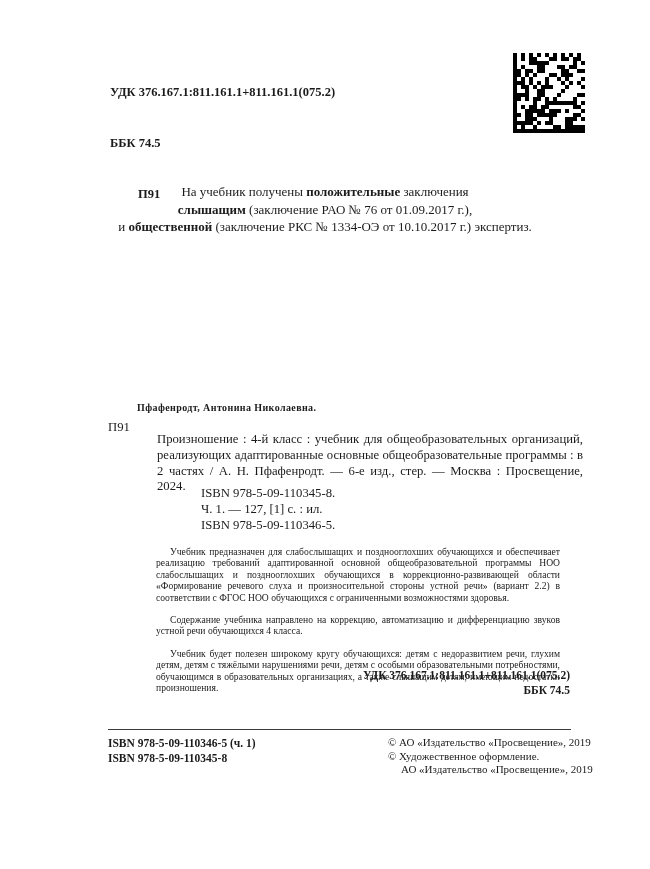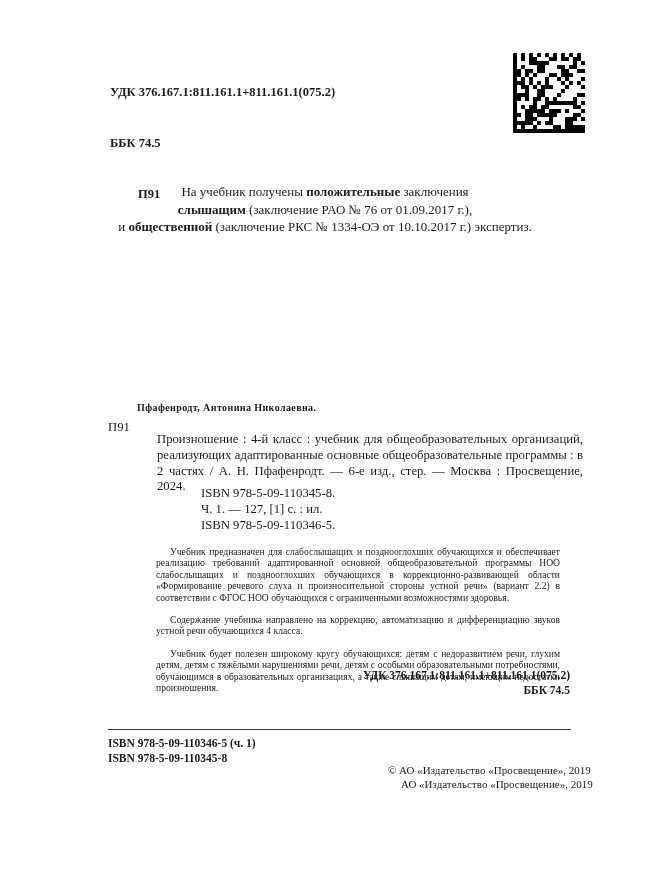--- a/index.html
+++ b/index.html
@@ -26,21 +26,21 @@
   .biblio-desc{position:absolute;left:145px;top:420px;width:426px;font-size:12.7px;line-height:15.8px;text-align:justify;margin:12px;}
   .mid-block{position:absolute;left:165px;top:485px;font-size:12.7px;line-height:16px;margin-left:36px;}
   
   .annotation{position:absolute;left:145px;top:535px;width:426px;font-size:9.6px;line-height:11.4px;text-align:justify;}
   .annotation p{margin:11px;text-indent:14px;}
   
   .codes-bottom{position:absolute;right:80px;top:668px;text-align:right;font-weight:bold;font-size:11.5px;line-height:14.5px;}
   
   .rule{position:absolute;left:108px;top:729px;width:463px;border-top:1px solid #3a3a3a;height:0;}
   .footer-isbn{position:absolute;left:108px;top:736px;font-weight:bold;font-size:11.5px;line-height:15px;}
-  .footer-copy{position:absolute;left:388px;top:736px;font-size:11px;line-height:13.5px;margin-top:28px;}
+  .footer-copy{position:absolute;left:388px;top:736px;font-size:11px;line-height:13.5px;}
   .footer-copy .indent{padding-left:13px;text-align:right;}
 </style>
 </head>
 <body>
 
 <div class="page">
 
   <div class="top-codes">
     <div>УДК 376.167.1:811.161.1+811.161.1(075.2)</div>
     <div>ББК 74.5</div>
@@ -270,16 +270,17 @@
 
   <div class="rule"></div>
 
   <div class="footer-isbn">
     <div>ISBN 978-5-09-110346-5 (ч. 1)</div>
     <div>ISBN 978-5-09-110345-8</div>
   </div>
 
   <div class="footer-copy">
     <div>© АО «Издательство «Просвещение», 2019</div>
+    <div>© Художественное оформление.</div>
     <div class="indent">АО «Издательство «Просвещение», 2019</div>
   </div>
 
 </div>
 
 </body></html>

